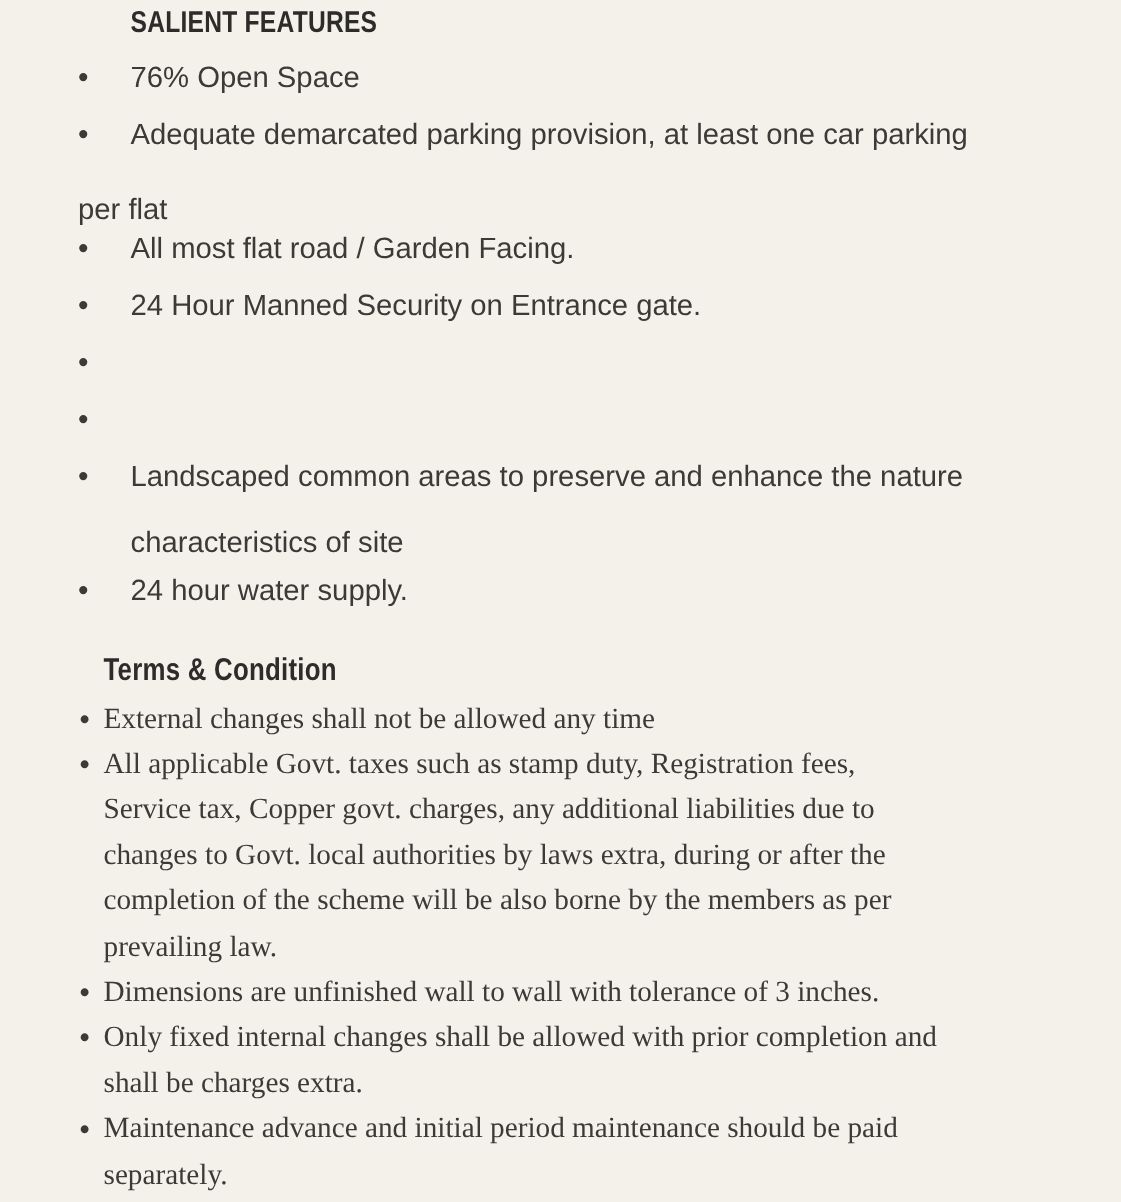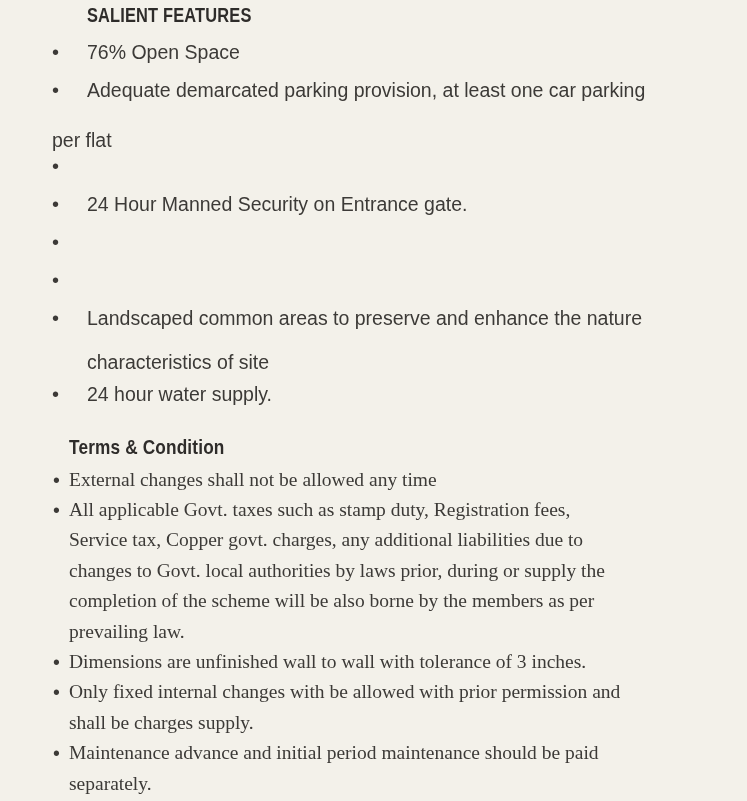--- a/index.html
+++ b/index.html
@@ -40,20 +40,21 @@
   </div>
   <div class="feat" style="top:71px">
     <span class="bullet">•</span>
     <span class="txt">Adequate demarcated parking provision, at least one car parking</span>
   </div>
   <div class="feat" style="top:109px">
     <span class="txt flush">per flat</span>
   </div>
   <div class="feat" style="top:147px">
     <span class="bullet">•</span>
+    <span class="txt">All most flat road / Garden Facing.</span>
   </div>
   <div class="feat" style="top:185px">
     <span class="bullet">•</span>
     <span class="txt">24 Hour Manned Security on Entrance gate.</span>
   </div>
   <div class="feat" style="top:223px">
     <span class="bullet">•</span>
   </div>
   <div class="feat" style="top:261px">
     <span class="bullet">•</span>
@@ -79,38 +80,38 @@
     <span class="txt">External changes shall not be allowed any time</span>
   </div>
   <div class="term" style="top:495px">
     <span class="bullet">•</span>
     <span class="txt">All applicable Govt. taxes such as stamp duty, Registration fees,</span>
   </div>
   <div class="term" style="top:525px">
     <span class="txt">Service tax, Copper govt. charges, any additional liabilities due to</span>
   </div>
   <div class="term" style="top:556px">
-    <span class="txt">changes to Govt. local authorities by laws prior, during or supply the</span>
+    <span class="txt">changes to Govt. local authorities by laws extra, during or after the</span>
   </div>
   <div class="term" style="top:586px">
     <span class="txt">completion of the scheme will be also borne by the members as per</span>
   </div>
   <div class="term" style="top:617px">
     <span class="txt">prevailing law.</span>
   </div>
   <div class="term" style="top:647px">
     <span class="bullet">•</span>
     <span class="txt">Dimensions are unfinished wall to wall with tolerance of 3 inches.</span>
   </div>
   <div class="term" style="top:677px">
     <span class="bullet">•</span>
-    <span class="txt">Only fixed internal changes with be allowed with prior permission and</span>
+    <span class="txt">Only fixed internal changes shall be allowed with prior completion and</span>
   </div>
   <div class="term" style="top:708px">
-    <span class="txt">shall be charges supply.</span>
+    <span class="txt">shall be charges extra.</span>
   </div>
   <div class="term" style="top:738px">
     <span class="bullet">•</span>
     <span class="txt">Maintenance advance and initial period maintenance should be paid</span>
   </div>
   <div class="term" style="top:769px">
     <span class="txt">separately.</span>
   </div>
 </div>
 

